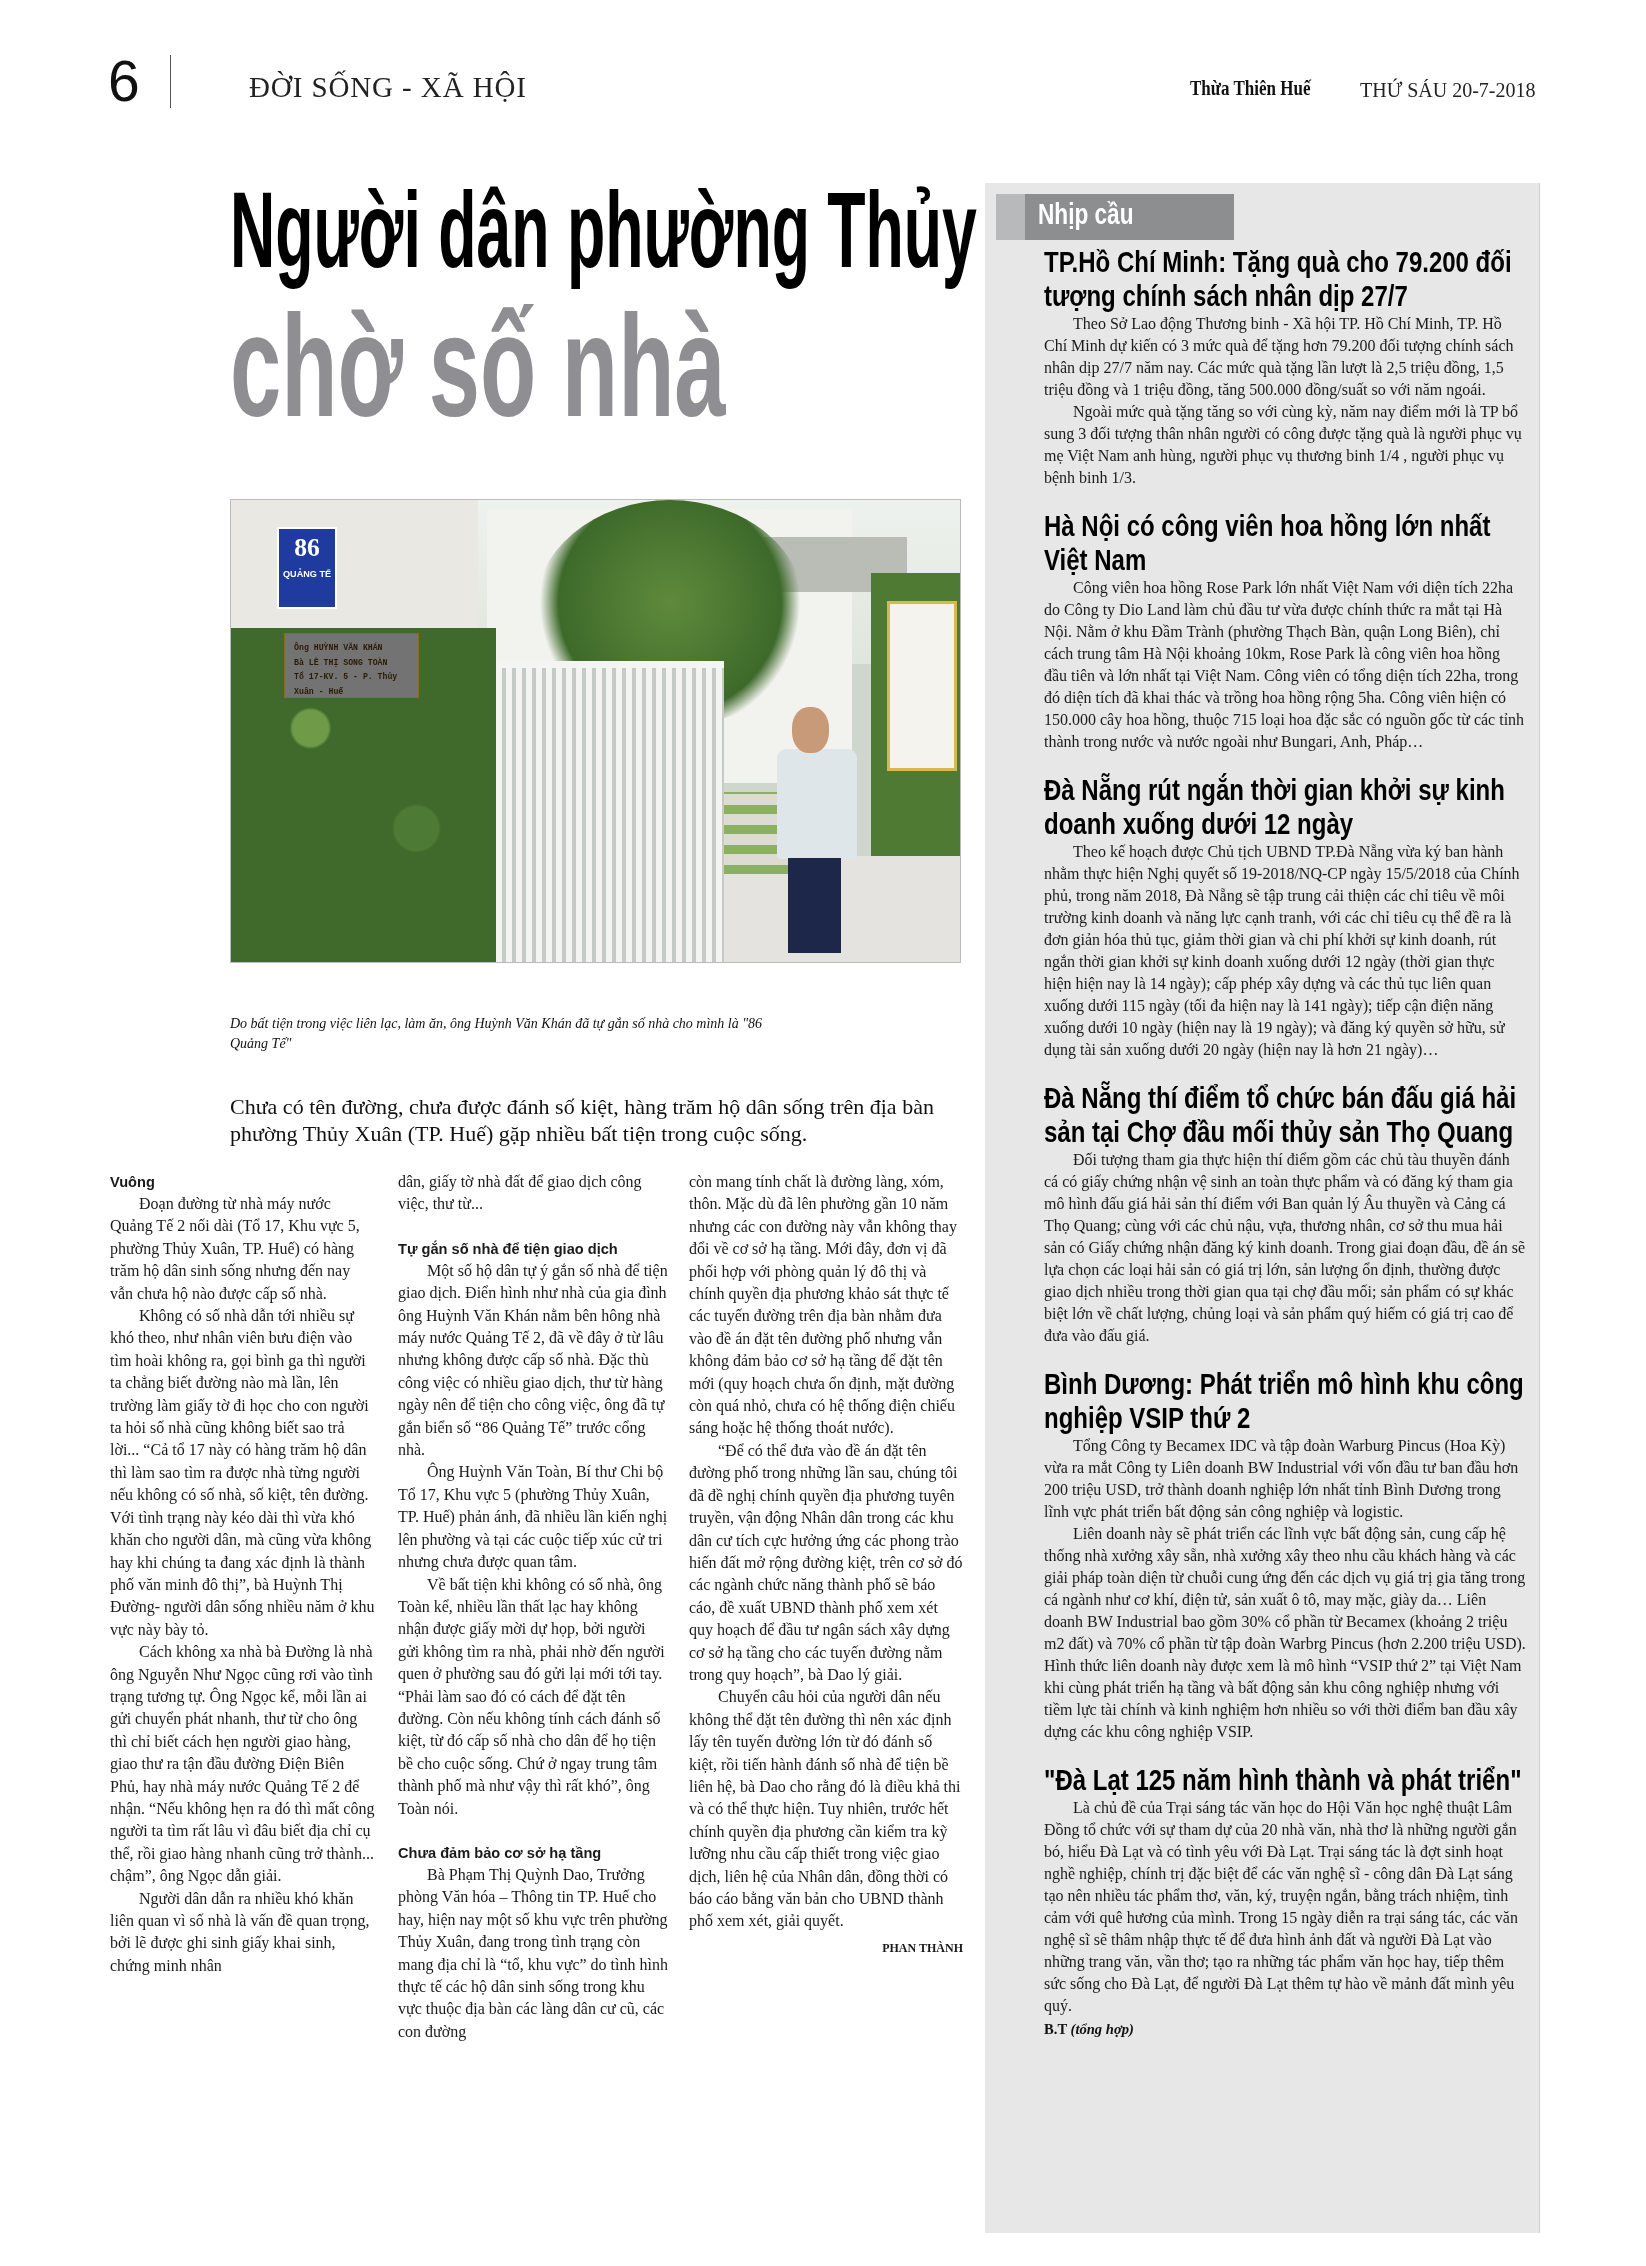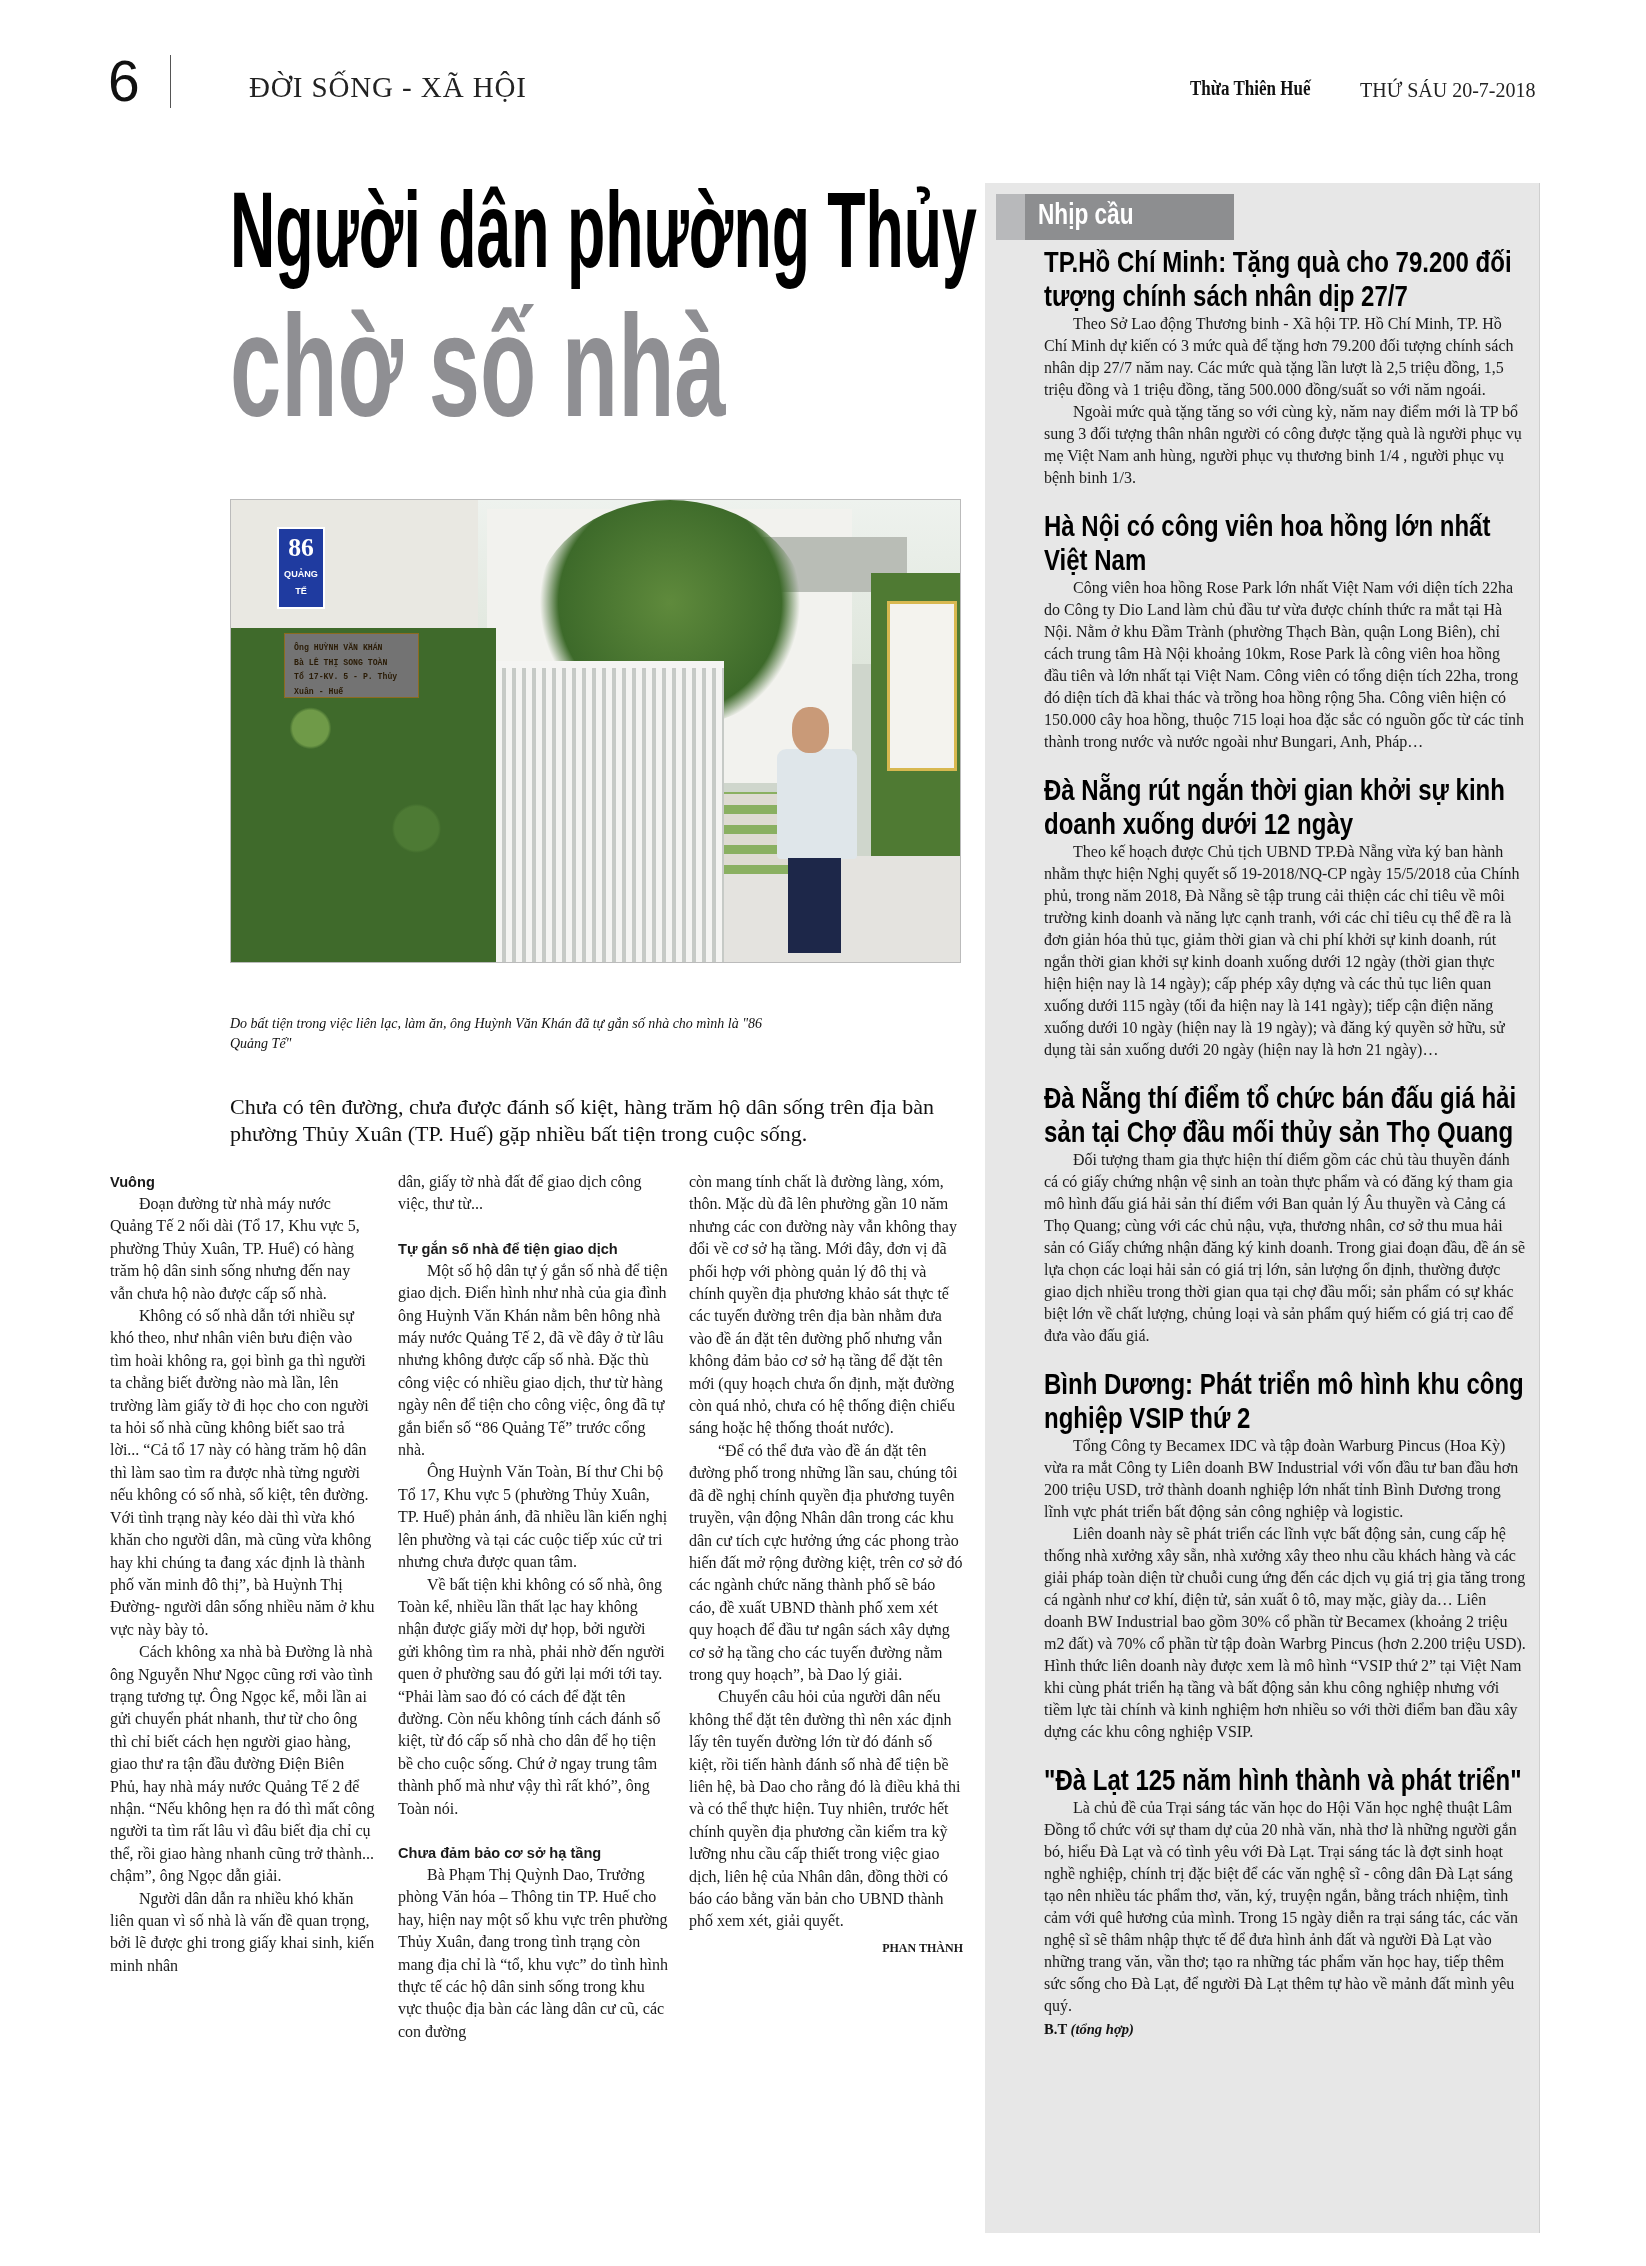--- a/index.html
+++ b/index.html
@@ -23,21 +23,21 @@
   .photo .tree{position:absolute;left:302px;top:0;width:274px;height:228px;border-radius:50%;background:radial-gradient(circle at 50% 45%,#5f8a3c,#3d6a2a 60%,transparent 70%);}
   .photo .ivy-left{position:absolute;left:0;top:128px;width:265px;height:334px;background:radial-gradient(circle at 30% 30%,#6f9a48 0 6%,transparent 7%),radial-gradient(circle at 70% 60%,#4d7a34 0 8%,transparent 9%),#3f6a2b;}
   .photo .ivy-right{position:absolute;left:640px;top:73px;width:90px;height:292px;background:#4f7a33;}
   .photo .frame-right{position:absolute;left:656px;top:101px;width:64px;height:164px;background:#f4f3ee;border:3.7px solid #d8b850;}
   .photo .gate{position:absolute;left:265px;top:161px;width:228px;height:303px;background:repeating-linear-gradient(90deg,#f4f4f2 0 6.4px,#c6cac6 6.4px 10px);border-top:7.3px solid #f4f4f2;}
   .photo .ground{position:absolute;left:265px;top:356px;width:464px;height:106px;background:#e4e3df;}
   .photo .lawn{position:absolute;left:484px;top:292px;width:91px;height:82px;background:repeating-linear-gradient(0deg,#8ab061 0 9.1px,#dedbd2 9.1px 20px);}
   .photo .man-head{position:absolute;left:561px;top:207px;width:37px;height:46px;border-radius:45%;background:#c99a78;}
   .photo .man-shirt{position:absolute;left:546px;top:249px;width:80px;height:110px;background:#dfe6ea;border-radius:9.1px 9.1px 3.7px 3.7px;}
   .photo .man-pants{position:absolute;left:557px;top:358px;width:53px;height:95px;background:#1d2749;}
-  .photo .num-plate{position:absolute;left:46px;top:27.4px;width:48px;height:82px;background:#1f3ba0;border:2.7px solid #fff;color:#fff;font-weight:bold;text-align:center;box-sizing:border-box;}
+  .photo .num-plate{position:absolute;left:46px;top:27.4px;width:60px;height:82px;background:#1f3ba0;border:2.7px solid #fff;color:#fff;font-weight:bold;text-align:center;box-sizing:border-box;}
   .num-plate .n{display:block;font-size:25.6px;line-height:37px;}
   .num-plate .s{display:block;font-family:"Liberation Sans",sans-serif;font-size:9.1px;line-height:16.4px;}
   .photo .brass{position:absolute;left:53px;top:133px;width:135px;height:65px;background:#737373;border:0.9px solid #8c6b20;color:#2a1b05;font-family:Liberation Mono, monospace;font-size:8.2px;font-weight:bold;box-sizing:border-box;padding:7.3px 9.1px;line-height:14.6px;}
   .caption{position:absolute;left:230px;top:1014px;width:567px;font-style:italic;font-size:14px;line-height:20px;color:#111;}
   .lead{position:absolute;left:230px;top:1093px;width:740px;font-weight:normal;font-size:22px;line-height:27.4px;color:#111;}
   
   .col{position:absolute;top:1171px;font-size:16px;line-height:22.4px;text-align:left;color:#1a1a1a;}
   .c1{left:110px;width:265px;}
   .c2{left:398px;width:270px;}
   .c3{left:689px;width:274px;}
@@ -97,21 +97,21 @@
 </div>
 <div class="caption">Do bất tiện trong việc liên lạc, làm ăn, ông Huỳnh Văn Khán đã tự gắn số nhà cho mình là "86 Quảng Tế"</div>
 
 <div class="lead">Chưa có tên đường, chưa được đánh số kiệt, hàng trăm hộ dân sống trên địa bàn phường Thủy Xuân (TP. Huế) gặp nhiều bất tiện trong cuộc sống.</div>
 
 <div class="col c1">
   <p class="sub">Vuông</p>
   <p>Đoạn đường từ nhà máy nước Quảng Tế 2 nối dài (Tổ 17, Khu vực 5, phường Thủy Xuân, TP. Huế) có hàng trăm hộ dân sinh sống nhưng đến nay vẫn chưa hộ nào được cấp số nhà.</p>
   <p>Không có số nhà dẫn tới nhiều sự khó theo, như nhân viên bưu điện vào tìm hoài không ra, gọi bình ga thì người ta chẳng biết đường nào mà lần, lên trường làm giấy tờ đi học cho con người ta hỏi số nhà cũng không biết sao trả lời... “Cả tổ 17 này có hàng trăm hộ dân thì làm sao tìm ra được nhà từng người nếu không có số nhà, số kiệt, tên đường. Với tình trạng này kéo dài thì vừa khó khăn cho người dân, mà cũng vừa không hay khi chúng ta đang xác định là thành phố văn minh đô thị”, bà Huỳnh Thị Đường- người dân sống nhiều năm ở khu vực này bày tỏ.</p>
   <p>Cách không xa nhà bà Đường là nhà ông Nguyễn Như Ngọc cũng rơi vào tình trạng tương tự. Ông Ngọc kể, mỗi lần ai gửi chuyển phát nhanh, thư từ cho ông thì chỉ biết cách hẹn người giao hàng, giao thư ra tận đầu đường Điện Biên Phủ, hay nhà máy nước Quảng Tế 2 để nhận. “Nếu không hẹn ra đó thì mất công người ta tìm rất lâu vì đâu biết địa chỉ cụ thể, rồi giao hàng nhanh cũng trở thành... chậm”, ông Ngọc dẫn giải.</p>
-  <p>Người dân dẫn ra nhiều khó khăn liên quan vì số nhà là vấn đề quan trọng, bởi lẽ được ghi trong giấy khai sinh, kiến minh nhân</p>
+  <p>Người dân dẫn ra nhiều khó khăn liên quan vì số nhà là vấn đề quan trọng, bởi lẽ được ghi sinh giấy khai sinh, chứng minh nhân</p>
 </div>
 
 <div class="col c2">
   <p style="text-indent:0">dân, giấy tờ nhà đất để giao dịch công việc, thư từ...</p>
   <div class="gap"></div>
   <p class="sub">Tự gắn số nhà để tiện giao dịch</p>
   <p>Một số hộ dân tự ý gắn số nhà để tiện giao dịch. Điển hình như nhà của gia đình ông Huỳnh Văn Khán nằm bên hông nhà máy nước Quảng Tế 2, đã về đây ở từ lâu nhưng không được cấp số nhà. Đặc thù công việc có nhiều giao dịch, thư từ hàng ngày nên để tiện cho công việc, ông đã tự gắn biển số “86 Quảng Tế” trước cổng nhà.</p>
   <p>Ông Huỳnh Văn Toàn, Bí thư Chi bộ Tổ 17, Khu vực 5 (phường Thủy Xuân, TP. Huế) phản ánh, đã nhiều lần kiến nghị lên phường và tại các cuộc tiếp xúc cử tri nhưng chưa được quan tâm.</p>
   <p>Về bất tiện khi không có số nhà, ông Toàn kể, nhiều lần thất lạc hay không nhận được giấy mời dự họp, bởi người gửi không tìm ra nhà, phải nhờ đến người quen ở phường sau đó gửi lại mới tới tay. “Phải làm sao đó có cách để đặt tên đường. Còn nếu không tính cách đánh số kiệt, từ đó cấp số nhà cho dân để họ tiện bề cho cuộc sống. Chứ ở ngay trung tâm thành phố mà như vậy thì rất khó”, ông Toàn nói.</p>
   <div class="gap"></div>

